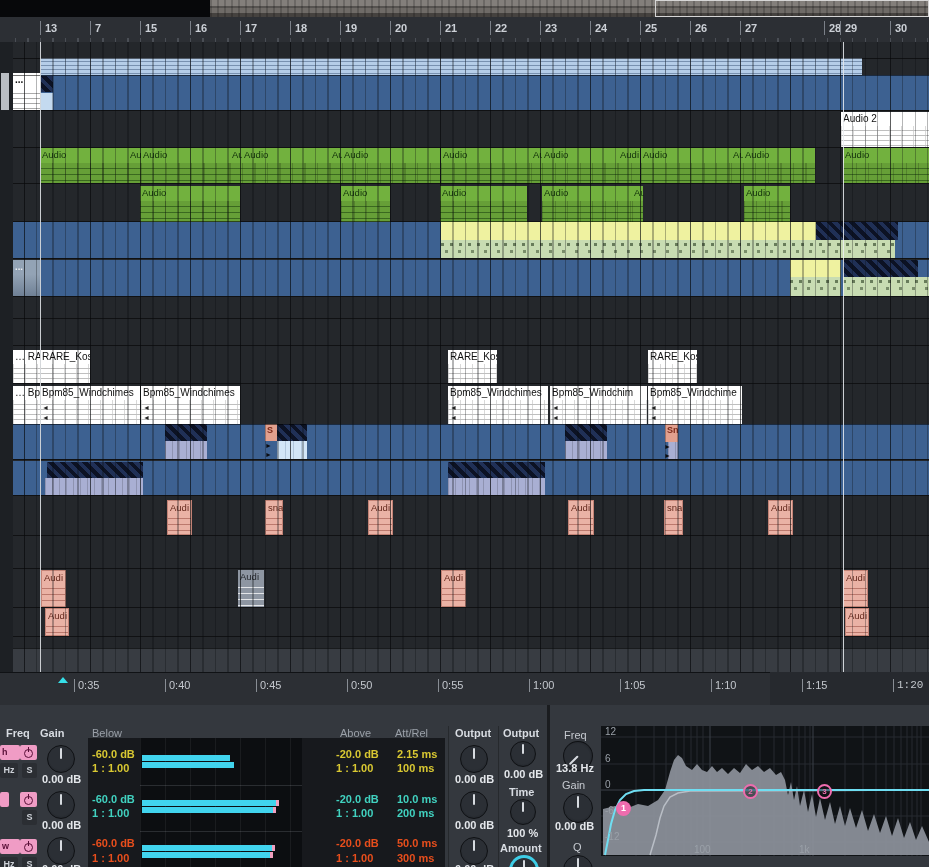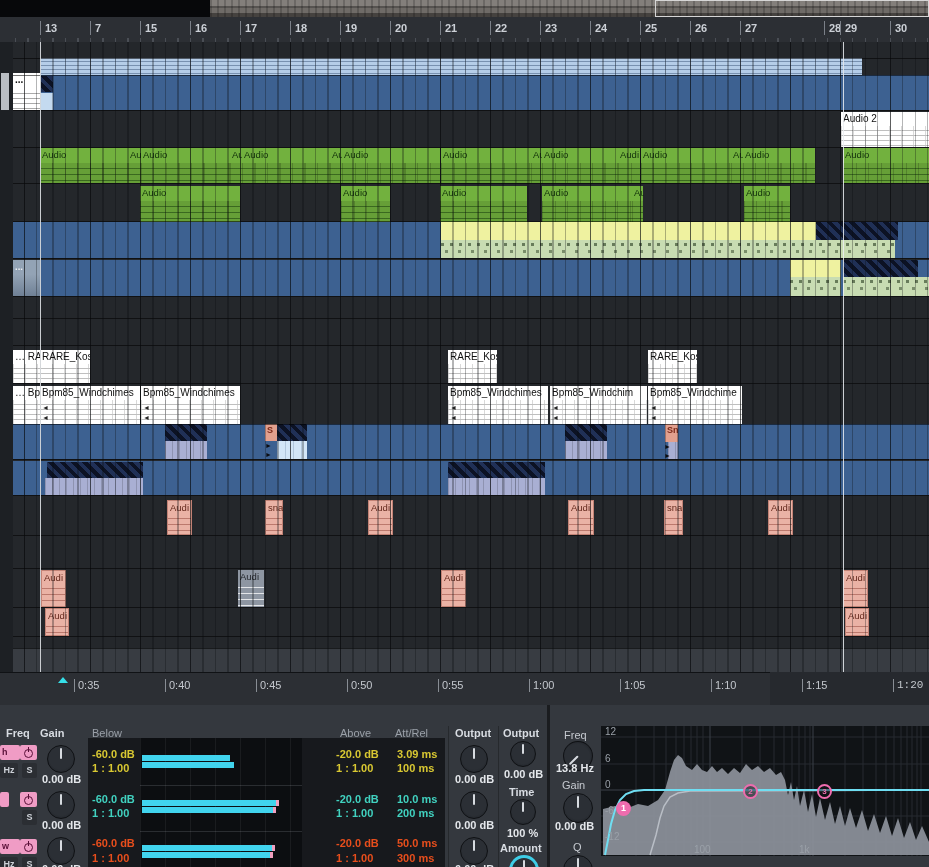--- a/index.html
+++ b/index.html
@@ -419,21 +419,21 @@
     <span class="val" style="left:92px;top:132px;color:#e84e1c">-60.0 dB</span>
     <span class="val" style="left:92px;top:147px;color:#e84e1c">1 : 1.00</span>
 
     <span class="val" style="left:336px;top:43px;color:#d9c832">-20.0 dB</span>
     <span class="val" style="left:336px;top:57px;color:#d9c832">1 : 1.00</span>
     <span class="val" style="left:336px;top:88px;color:#41d2c0">-20.0 dB</span>
     <span class="val" style="left:336px;top:102px;color:#41d2c0">1 : 1.00</span>
     <span class="val" style="left:336px;top:132px;color:#e84e1c">-20.0 dB</span>
     <span class="val" style="left:336px;top:147px;color:#e84e1c">1 : 1.00</span>
 
-    <span class="val" style="left:397px;top:43px;color:#d9c832">3.09 ms</span>
+    <span class="val" style="left:397px;top:43px;color:#d9c832">2.15 ms</span>
     <span class="val" style="left:397px;top:57px;color:#d9c832">100 ms</span>
     <span class="val" style="left:397px;top:88px;color:#41d2c0">10.0 ms</span>
     <span class="val" style="left:397px;top:102px;color:#41d2c0">200 ms</span>
     <span class="val" style="left:397px;top:132px;color:#e84e1c">50.0 ms</span>
     <span class="val" style="left:397px;top:147px;color:#e84e1c">300 ms</span>
 
     <div class="vsep" style="left:448px"></div>
 
     <div class="knob" style="left:460px;top:40px;width:26px;height:26px"></div>
     <span class="val" style="left:455px;top:68px">0.00 dB</span>

